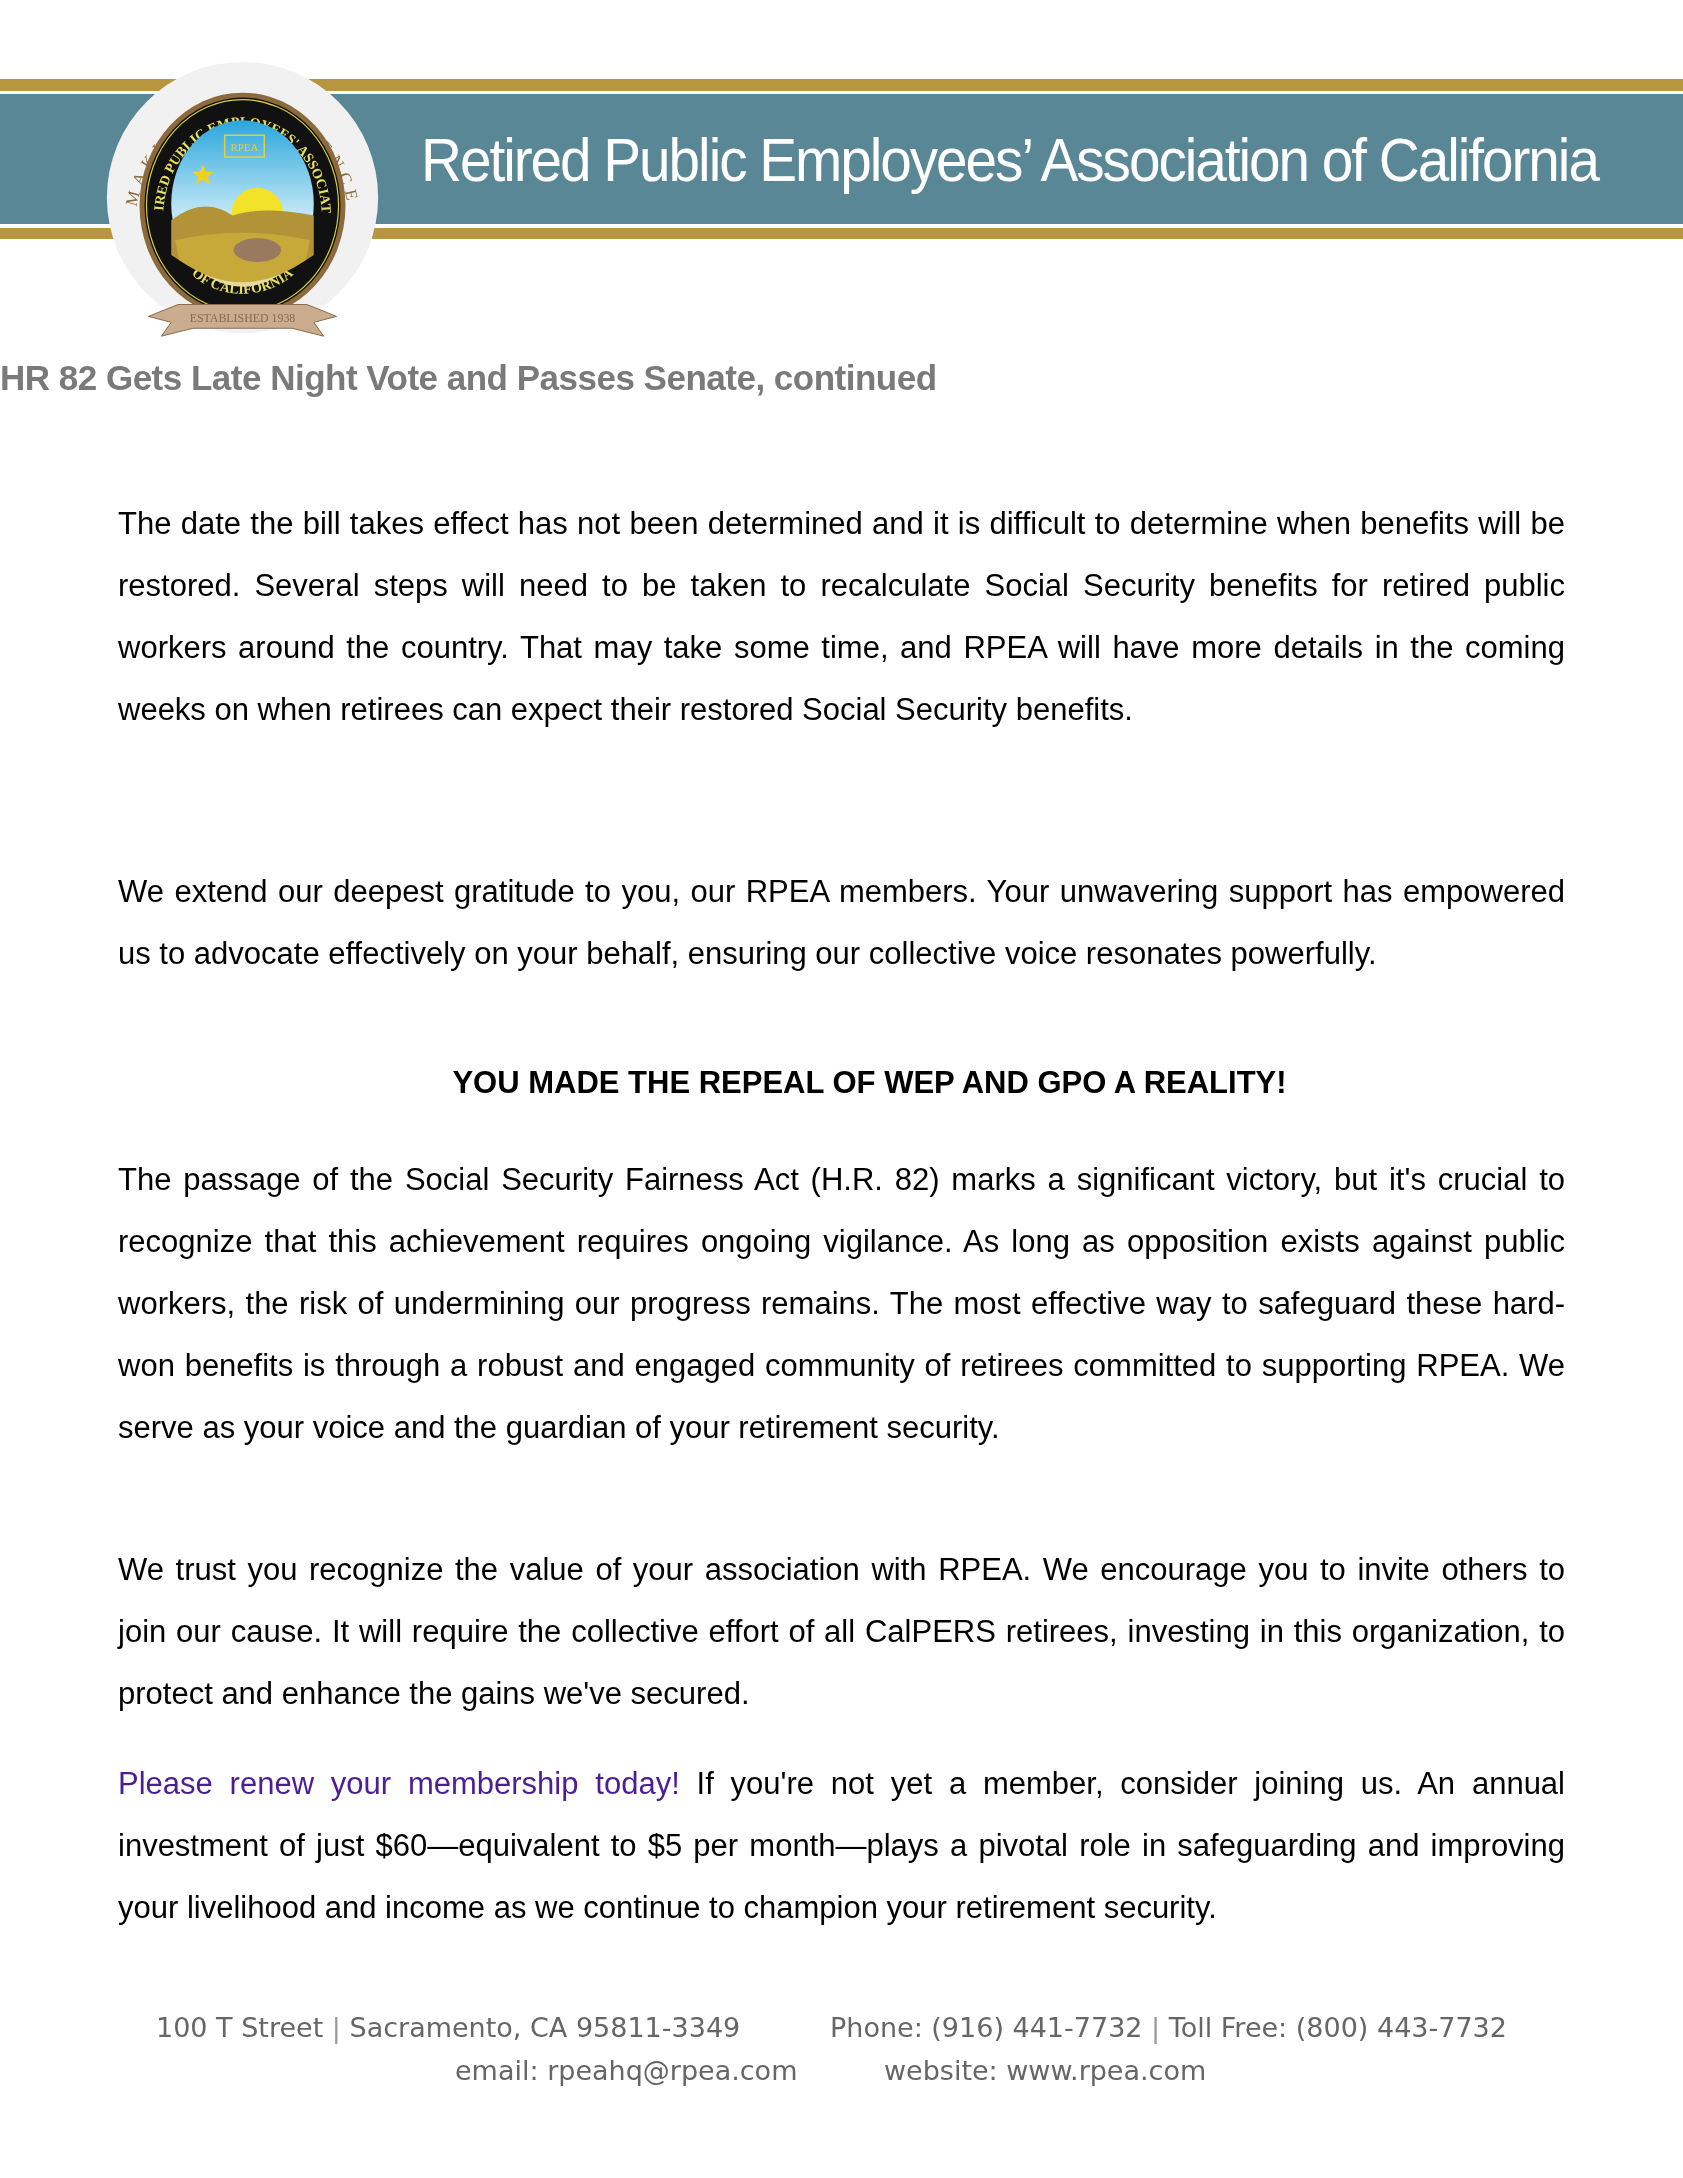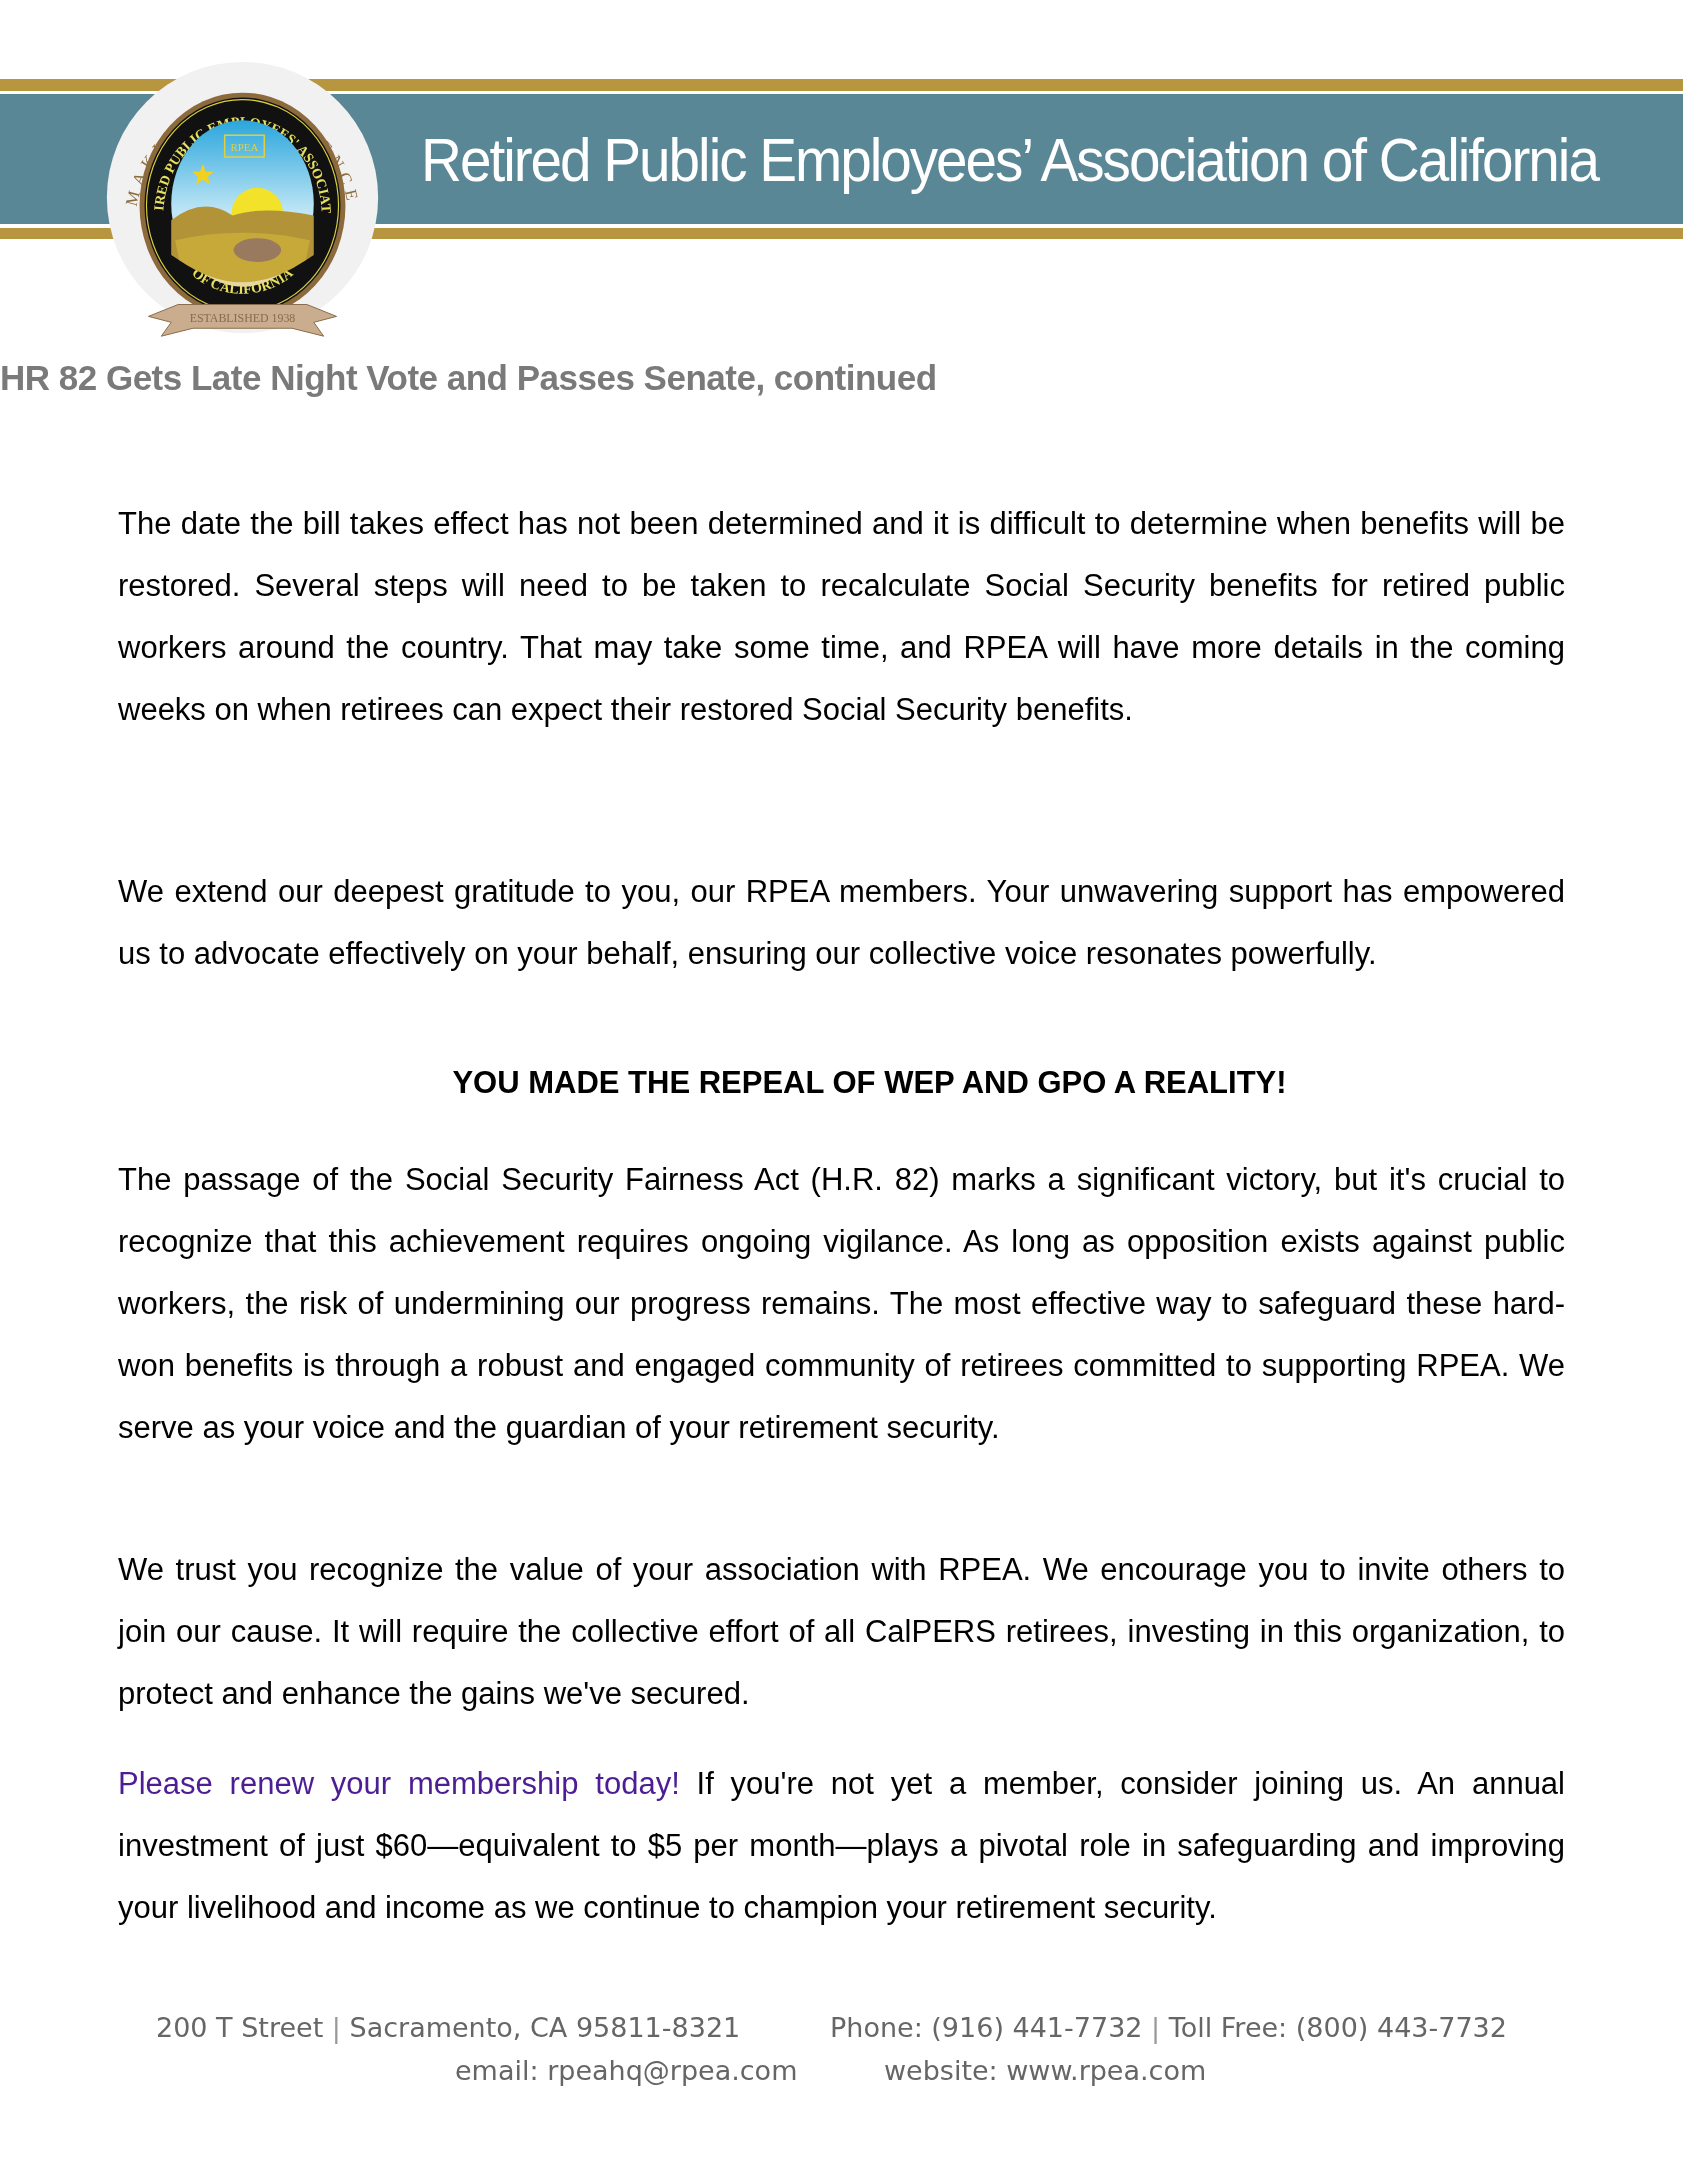--- a/index.html
+++ b/index.html
@@ -91,23 +91,23 @@
 <div class="body" style="top:1531px;">
   <p>We trust you recognize the value of your association with RPEA. We encourage you to invite others to join our cause. It will require the collective effort of all CalPERS retirees, investing in this organization, to protect and enhance the gains we've secured.</p>
 </div>
 
 <div class="body" style="top:1745px;">
   <p><a class="link">Please renew your membership today!</a><span> If you're not yet a member, consider joining us. An annual investment of just $60—equivalent to $5 per month—plays a pivotal role in safeguarding and improving your livelihood and income as we continue to champion your retirement security.</span></p>
 </div>
 
 <div class="footer">
   <div class="row" style="left:156px; top:2012px;">
-    <span>200 T Street</span>
+    <span>100 T Street</span>
     <span class="sep">|</span>
-    <span>Sacramento, CA 95811-8321</span>
+    <span>Sacramento, CA 95811-3349</span>
   </div>
   <div class="row" style="left:830px; top:2012px;">
     <span>Phone: (916) 441-7732</span>
     <span class="sep">|</span>
     <span>Toll Free: (800) 443-7732</span>
   </div>
   <div class="row" style="left:455px; top:2055px;">email: rpeahq@rpea.com</div>
   <div class="row" style="left:884px; top:2055px;">website: www.rpea.com</div>
 </div>
 

